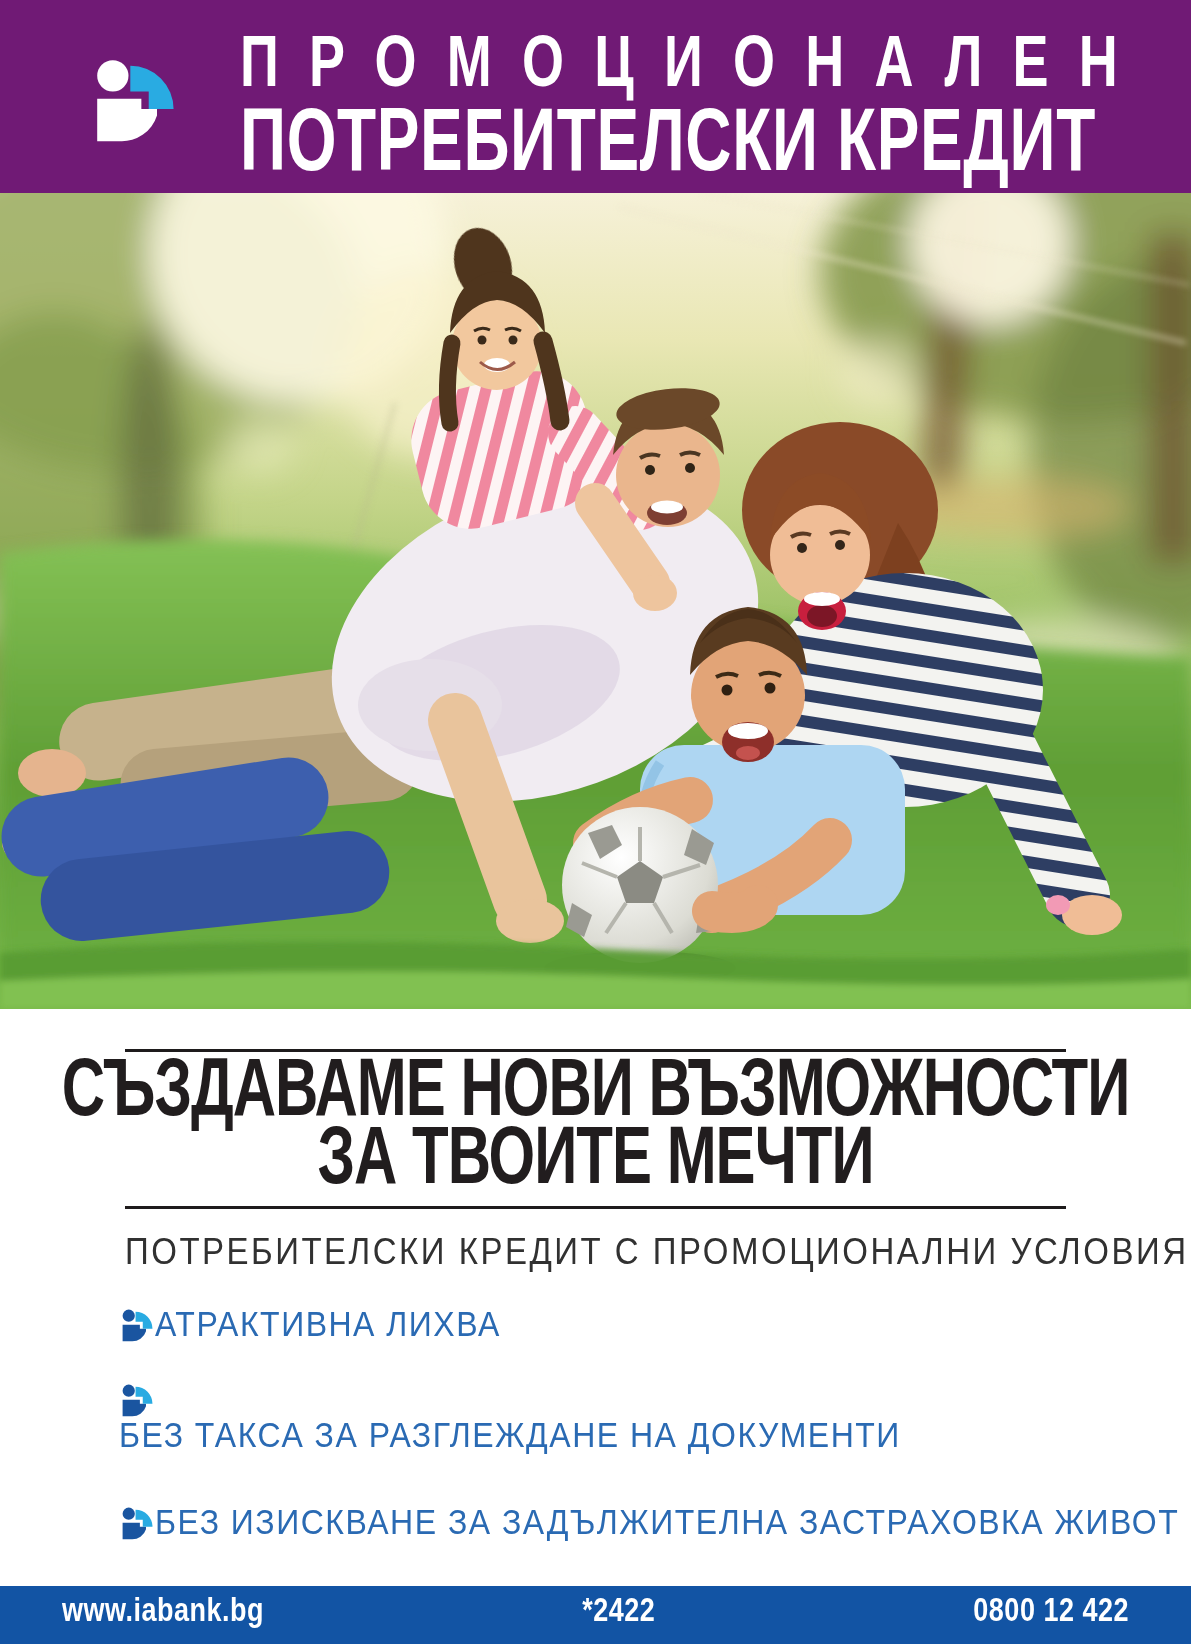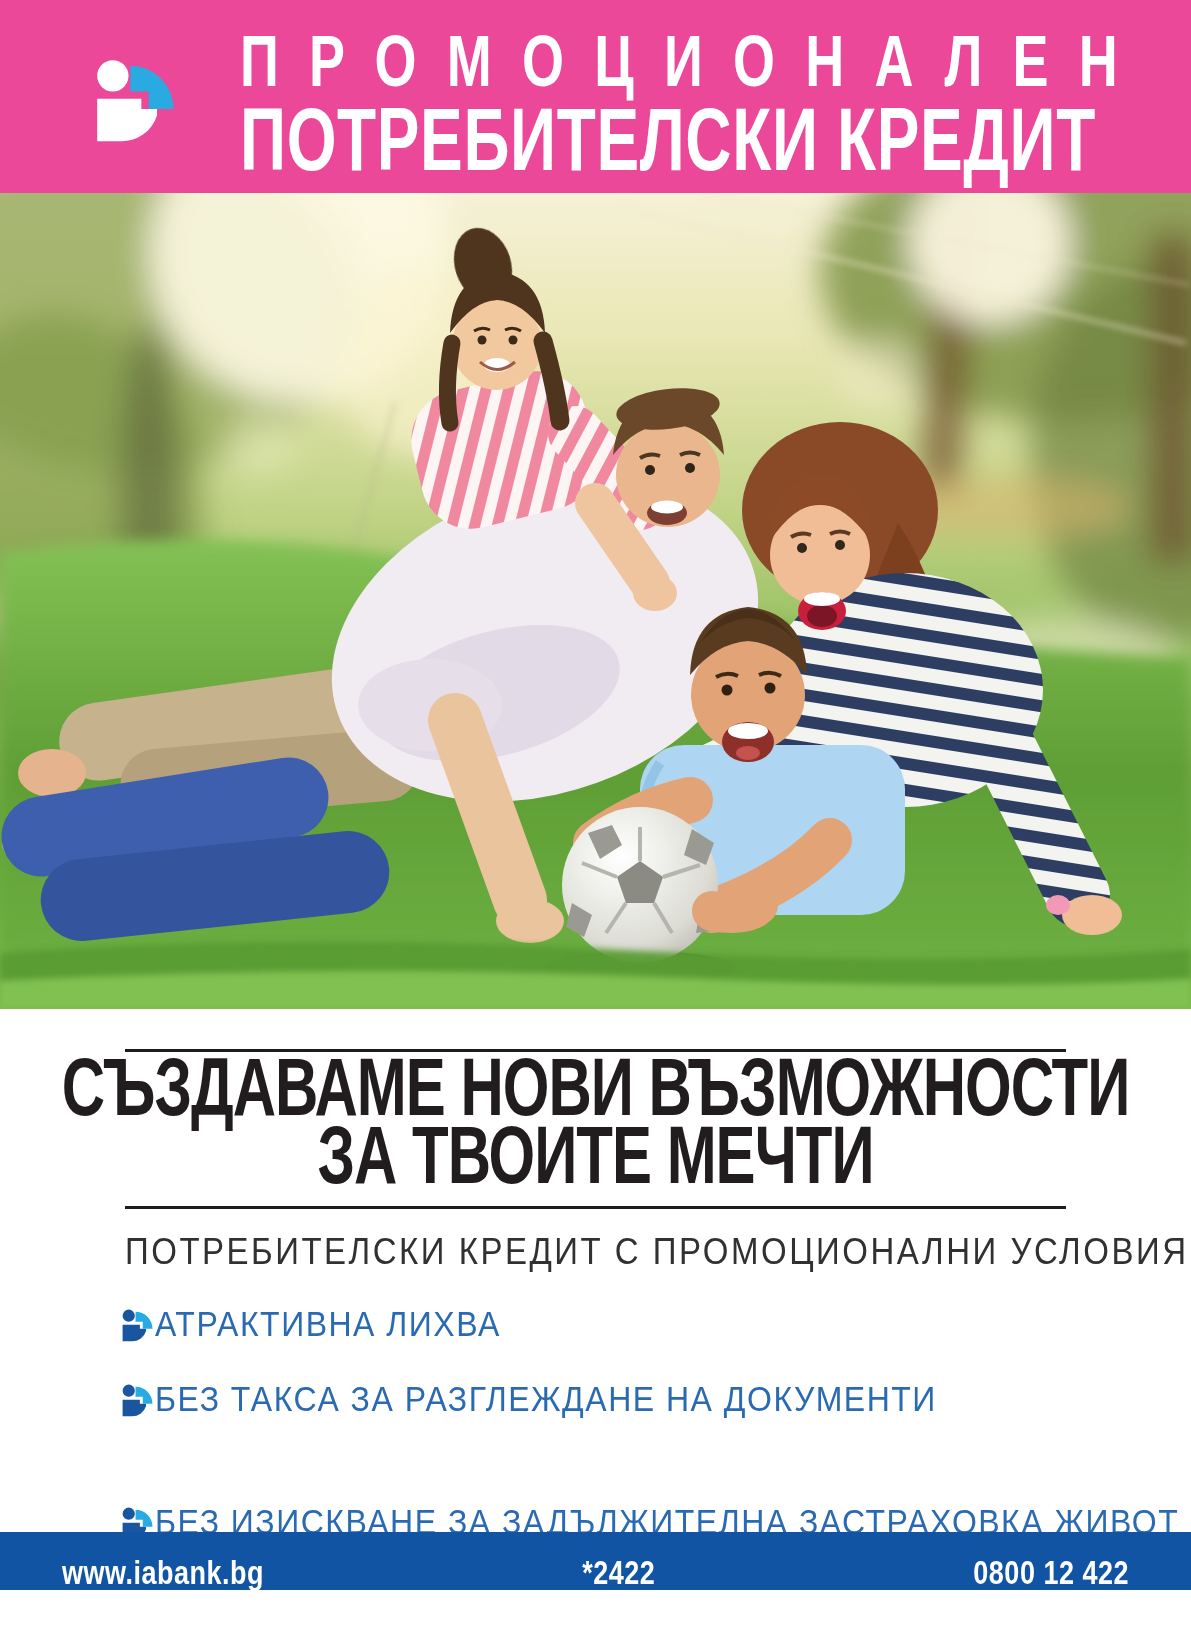--- a/index.html
+++ b/index.html
@@ -1,21 +1,21 @@
 <!DOCTYPE html>
 <html><head>
 <meta charset="utf-8">
 <style>
   html,body{margin:0;padding:0;}
   body{width:1191px;height:1644px;position:relative;background:#ffffff;
        font-family:"Liberation Sans",sans-serif;overflow:hidden;}
   .abs{position:absolute;}
 
   
-  .header{top:0;left:0;width:1191px;height:193px;background:#ec4899;}
+  .header{top:0;left:0;width:1191px;height:193px;background:#701a75;}
   .logo-box{left:88px;top:50px;width:92px;height:94px;}
   .hdr-title{left:240px;top:0;width:880px;height:193px;color:#ffffff;}
   .hdr-line1{position:absolute;left:0;top:18px;font-size:54px;font-weight:bold;
              letter-spacing:0.56em;transform:scaleY(1.35);transform-origin:left top;
              white-space:nowrap;}
   .hdr-line2{position:absolute;left:0;top:87px;font-size:64px;font-weight:bold;
              letter-spacing:0.01em;transform:scaleY(1.4);transform-origin:left top;
              white-space:nowrap;}
 
   
@@ -31,29 +31,29 @@
   .hl1{top:1047px;}
   .hl2{top:1115px;}
 
   
   .subheading{left:125px;top:1231px;font-size:33px;color:#313131;
               letter-spacing:2.5px;transform:scaleY(1.1);transform-origin:left top;
               white-space:nowrap;}
 
   
   .bullet-row{left:119px;width:960px;height:50px;display:flex;align-items:flex-start;gap:0;}
-  .b1{top:1306px;} .b2{top:1381px;} .b3{top:1504px;}
+  .b1{top:1306px;} .b2{top:1381px;flex-direction:column;} .b3{top:1504px;}
   .bullet-icon{width:36px;height:36px;flex:0 0 36px;}
   .bullet-label{font-size:32px;color:#2a6ab3;letter-spacing:1.5px;
                 transform:scaleY(1.1);transform-origin:left center;white-space:nowrap;}
 
   
-  .footer{top:1532px;left:0;width:1191px;height:58px;background:#1254a4;
-          display:flex;align-items:flex-end;justify-content:space-between;
-          padding:1px 62px;box-sizing:border-box;color:#ffffff;}
+  .footer{top:1586px;left:0;width:1191px;height:58px;background:#1254a4;
+          display:flex;align-items:flex-start;justify-content:space-between;
+          padding:9px 62px;box-sizing:border-box;color:#ffffff;}
   .footer span{font-size:27px;font-weight:bold;letter-spacing:0.5px;
                transform:scaleY(1.2);white-space:nowrap;}
 </style>
 </head>
 <body>
 
 <div class="abs header">
   <svg class="abs logo-box" viewBox="0 0 100 100">
     <circle cx="27" cy="27" r="17" fill="#ffffff"></circle>
     <path d="M10,52 H58 V63 H75 V70 A40,40 0 0 1 35,98 H10 Z" fill="#ffffff"></path>

